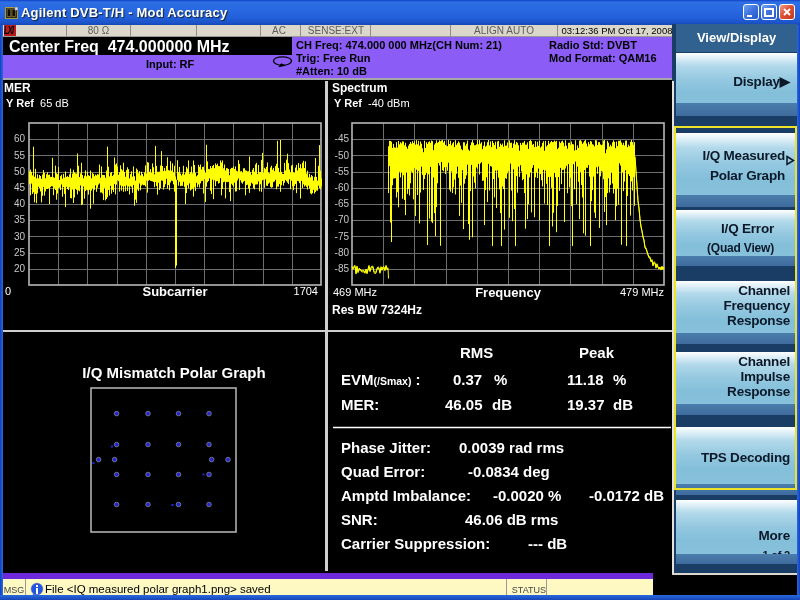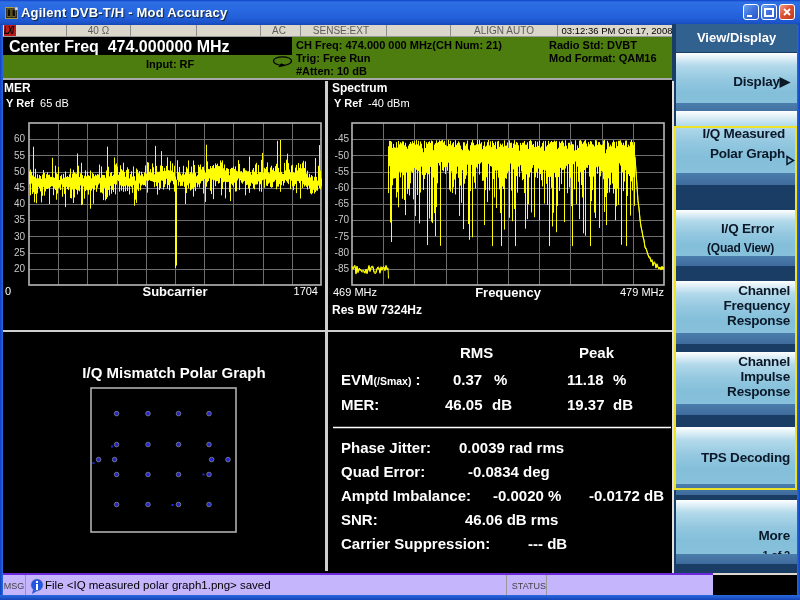--- a/index.html
+++ b/index.html
@@ -12,41 +12,41 @@
 #title{left:21px;top:4.5px;color:#fff;font-size:13px;font-weight:bold;letter-spacing:0.2px;text-shadow:1px 1px 1px #123}
 .wbtn{top:4px;width:16px;height:16px;border:1px solid #fff;border-radius:3px;color:#fff}
 #bmin{left:743px;background:linear-gradient(135deg,#6fa3ef 0%,#3d71dd 50%,#2856c8 100%)}
 #bmax{left:761px;background:linear-gradient(135deg,#6fa3ef 0%,#3d71dd 50%,#2856c8 100%)}
 #bclose{left:779px;background:linear-gradient(135deg,#f0a088 0%,#dd5135 45%,#c03a1e 100%)}
 
 #strip{left:3px;top:25px;width:674px;height:12px;background:#dbd8cb;border-bottom:1px solid #9a9a9a}
 .seg{top:0;height:12px;border-right:1px solid #8e8e8e;font-size:10px;color:#5c5c5c;line-height:12px}
 #lxi{left:1px;top:0px;width:12px;height:11px;background:#b91c1c;color:#000;font-size:10.5px;font-weight:bold;font-style:italic;line-height:11px;letter-spacing:-1.2px;overflow:hidden}
 
-#info{left:3px;top:37px;width:674px;height:43px;background:#4d7c0f}
+#info{left:3px;top:37px;width:674px;height:43px;background:#8b5cf6}
 #cfbar{left:0;top:0;width:289px;height:18px;background:#000;color:#fff}
 #cftext{left:6px;top:1px;font-size:16px;font-weight:bold;color:#fff;letter-spacing:0px}
 #inputrf{left:143px;top:21px;font-size:11px;font-weight:bold;color:#000}
 #infL{left:293px;top:2px;font-size:11px;font-weight:bold;color:#000;line-height:13px}
 #infR{left:546px;top:2px;font-size:11px;font-weight:bold;color:#000;line-height:13px}
 #infodiv{left:0;top:41px;width:672px;height:2px;background:#a8a8a8}
 
 #main{left:3px;top:81px;width:674px;height:490px;background:#000}
 #vdiv{left:322px;top:0;width:3px;height:490px;background:#cfcfcf}
 #hdiv{left:0;top:249px;width:671px;height:2px;background:#cfcfcf}
 svg{display:block}
 
 #side{left:672px;top:24px;width:125px;height:551px;background:#1a3d66}
 #sideWL{left:0;top:57px;width:2px;height:494px;background:#e4e2da}
 #shead{left:4px;top:0px;width:121px;height:28px;background:#31618f;color:#fff;font-weight:bold;font-size:13px;text-align:center;line-height:28px}
 .btn{left:4px;width:121px;background:linear-gradient(180deg,#ffffff 0%,#e6f3f9 6%,#b2d9ea 20%,#94c8e0 42%,#84bfda 62%,#86c0da 80%,#95c8e0 100%);color:#0a1828;font-weight:bold;font-size:13.5px;text-align:right;letter-spacing:-0.2px}
 .btn .bb{position:absolute;left:0;bottom:0;width:100%;background:linear-gradient(180deg,#4a7dac 0%,#3f6b9d 100%)}
 #selbox{left:2px;top:102px;width:123px;height:364px;border:2px solid #ece22a}
 
-#sbar{left:3px;top:573px;width:710px;height:22px;background:#c4b5fd;border-top:2px solid #6d28d9}
+#sbar{left:3px;top:573px;width:650px;height:22px;background:#fef9c3;border-top:6px solid #6d28d9}
 .sseg{top:0;height:22px;border-right:1px solid #999;font-size:9px;color:#444;line-height:22px}
 #smsg{left:42px;top:4px;font-size:11.5px;color:#000}
 </style></head>
 <body>
 <div id="win">
   <div class="abs" id="titlebar"></div>
   <svg class="abs" style="left:5px;top:7px" width="13" height="12" viewBox="0 0 13 12">
     <rect x="0.5" y="0.5" width="12" height="11" fill="#2e2a16" stroke="#a89a48" stroke-width="1"></rect>
     <rect x="2.2" y="2" width="3.6" height="7.5" fill="#0e0c06" stroke="#8a7c34" stroke-width="0.7"></rect>
     <rect x="7" y="2" width="3.6" height="7.5" fill="#0e0c06" stroke="#8a7c34" stroke-width="0.7"></rect>
@@ -64,25 +64,25 @@
       </svg>
     </div>
   <div class="abs wbtn" id="bclose">
       <svg width="14" height="14">
         <path d="M4 4L10 10M10 4L4 10" stroke="#fff" stroke-width="1.8"></path>
       </svg>
     </div>
 
   <div class="abs" id="strip">
     <div class="abs seg" style="left:0;width:64px"></div>
-    <div class="abs seg" style="left:64px;width:64px;text-align:center">40 Ω</div>
+    <div class="abs seg" style="left:64px;width:64px;text-align:center">80 Ω</div>
     <div class="abs seg" style="left:128px;width:66px"></div>
     <div class="abs seg" style="left:194px;width:64px"></div>
     <div class="abs seg" style="left:258px;width:40px;text-align:center;padding-right:3px">AC</div>
-    <div class="abs seg" style="left:298px;width:86px;text-align:right;padding-right:17px">SENSE:EXT</div>
+    <div class="abs seg" style="left:282px;width:86px;text-align:right;padding-right:6px">SENSE:EXT</div>
     <div class="abs seg" style="left:384px;width:64px"></div>
     <div class="abs seg" style="left:448px;width:107px;text-align:center">ALIGN AUTO</div>
     <div class="abs seg" style="left:555px;width:119px;text-align:center;color:#000;font-size:9.5px;white-space:nowrap">03:12:36 PM Oct 17, 2008</div>
     <div class="abs" id="lxi"><span style="display:inline-block;transform:scaleX(0.72);transform-origin:0 0">LXI</span></div>
   </div>
 
   <div class="abs" id="info">
     <div class="abs" id="cfbar"></div>
     <div class="abs" id="cftext">Center Freq&nbsp; 474.000000 MHz</div>
     <div class="abs" id="inputrf">Input: RF</div>
@@ -195,21 +195,21 @@
           <text x="137" y="193">46.06 dB rms</text>
         <text x="13" y="217">Carrier Suppression:</text>
           <text x="200" y="217">--- dB</text>
       </g>
     </svg>
   </div>
 
   <div class="abs" id="side">
     <div class="abs" id="shead">View/Display</div>
     <div class="abs btn" style="top:29px;height:63px;line-height:58px;padding-right:7px">Display▶<div class="bb" style="height:13px"></div></div>
-    <div class="abs btn" style="top:87px;height:74px;padding:13px 12px 0 0;line-height:20px">I/Q Measured<br>Polar Graph<div class="bb" style="height:12px"></div></div>
+    <div class="abs btn" style="top:109px;height:74px;padding:13px 12px 0 0;line-height:20px">I/Q Measured<br>Polar Graph<div class="bb" style="height:12px"></div></div>
     <svg class="abs" style="left:113px;top:131px" width="10" height="11">
         <path d="M2 1.5L8.5 5.5L2 9.5Z" fill="none" stroke="#0a1828" stroke-width="1.5"></path>
       </svg>
     <div class="abs btn" style="top:186px;height:56px;padding:9px 23px 0 0;line-height:19px">I/Q Error<br><span style="font-size:12px">(Quad View)</span><div class="bb" style="height:10px"></div></div>
     <div class="abs btn" style="top:257px;height:63px;padding:2px 7px 0 0;line-height:15px">Channel<br>Frequency<br>Response<div class="bb" style="height:11px"></div></div>
     <div class="abs btn" style="top:328px;height:63px;padding:2px 7px 0 0;line-height:15px">Channel<br>Impulse<br>Response<div class="bb" style="height:11px"></div></div>
     <div class="abs btn" style="top:403px;height:68px;line-height:62px;padding-right:7px">TPS Decoding<div class="bb" style="height:11px"></div></div>
     <div class="abs btn" style="top:476px;height:64px;padding:26px 7px 0 0;line-height:19px">More<br><span style="font-size:11px">1 of 2</span><div class="bb" style="height:10px"></div></div>
     <div class="abs" id="selbox"></div>
     <div class="abs" id="sideWL"></div>

